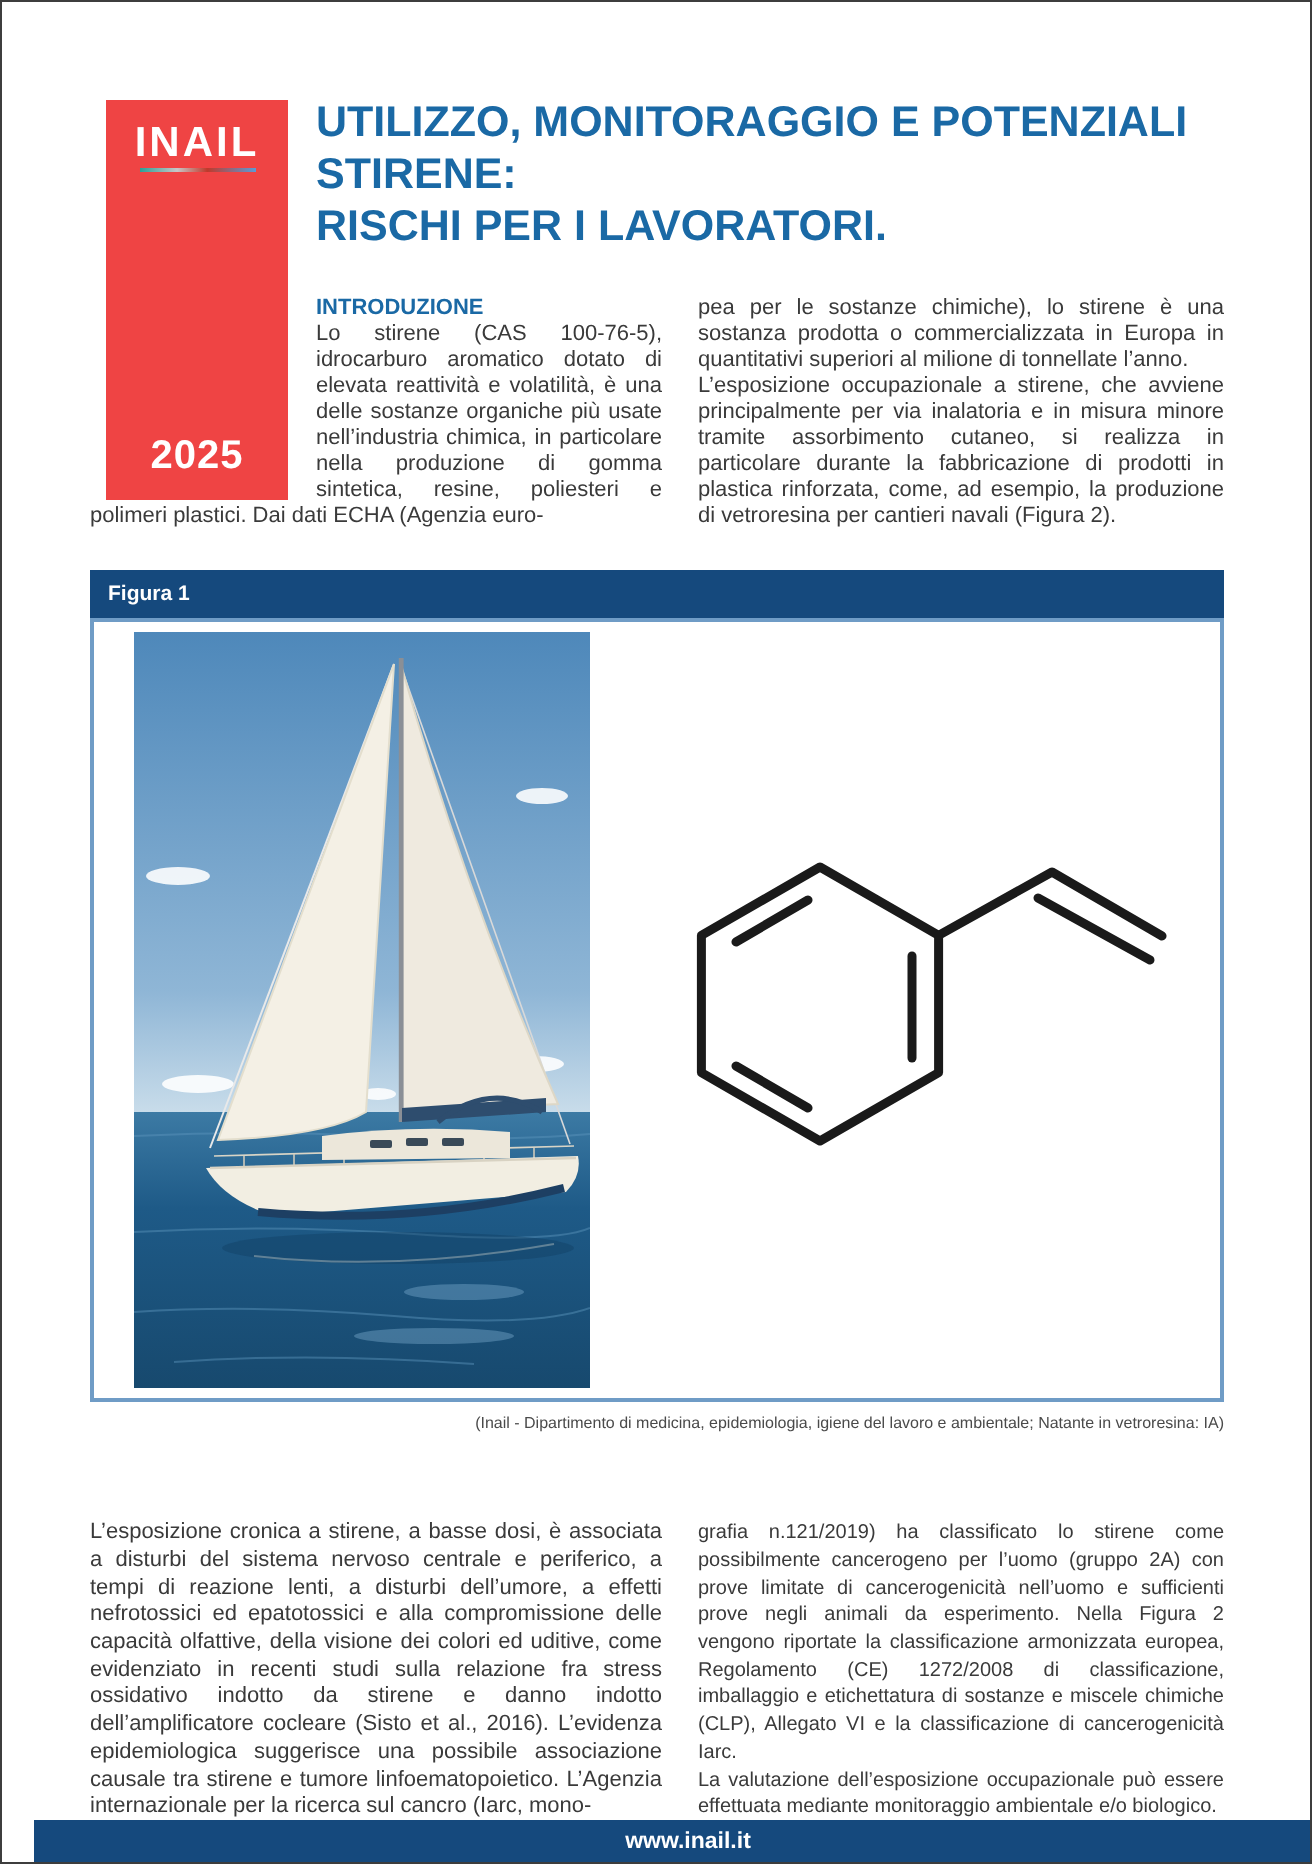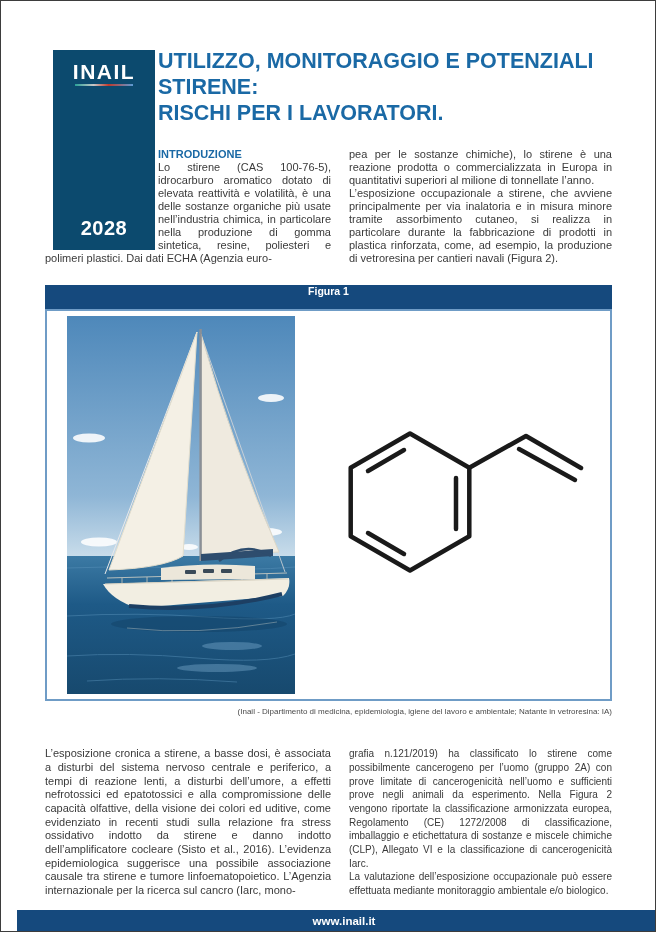--- a/index.html
+++ b/index.html
@@ -2,21 +2,21 @@
 <html lang="it"><head>
 <meta charset="utf-8">
 <style>
   html,body{margin:0;padding:0;background:#ffffff;}
   .page{
     position:relative;width:654px;height:930px;margin:0;
     border:1px solid #3d3d3d;background:#ffffff;overflow:hidden;
     font-family:"Liberation Sans","DejaVu Sans",sans-serif;color:#333;
   }
   
-  .logo-box{position:absolute;left:52px;top:49px;width:102px;height:200px;background:#0c4a6e;}
+  .logo-box{position:absolute;left:52px;top:49px;width:91px;height:200px;background:#ef4444;}
   .logo-text{
     margin-top:11px;text-align:center;color:#ffffff;font-weight:bold;
     font-size:21px;letter-spacing:1.5px;line-height:22px;
   }
   .logo-underline{width:58px;height:2px;margin:1px auto 0 auto;
     background:linear-gradient(to right,#2aa198 0%,#c7c7c7 32%,#c0392b 58%,#5b9bd5 100%);}
   .logo-year{position:absolute;bottom:10px;left:0;width:100%;text-align:center;
     color:#ffffff;font-weight:bold;font-size:20px;letter-spacing:.5px;}
   
   .title{position:absolute;left:157px;top:47px;width:470px;color:#1A69A5;
@@ -25,65 +25,65 @@
   .intro{position:absolute;left:44px;top:147px;width:567px;display:flex;align-items:center;}
   .intro-left{width:286px;font-size:11px;line-height:13px;text-align:justify;color:#3a3a3a;}
   .intro-left .wrap-spacer{float:left;width:113px;height:103px;}
   .intro-heading{color:#1A69A5;font-weight:bold;font-size:11px;line-height:13px;margin:0;}
   .intro-left p,.intro-right p{margin:0;}
   .col-divider{width:1px;background:#c4c4c4;margin:1px 9px 0 8px;}
   .intro-right{flex:1;font-size:11px;line-height:13px;text-align:justify;color:#3a3a3a;}
   
   .figura-bar{position:absolute;left:44px;top:284px;width:567px;height:24px;background:#15497D;
     display:flex;align-items:center;justify-content:space-between;box-sizing:border-box;
-    padding:0 9px;color:#ffffff;font-weight:bold;font-size:10.5px;flex-direction:column;}
+    padding:0 9px;color:#ffffff;font-weight:bold;font-size:10.5px;}
   
   .figure-box{position:absolute;left:44px;top:308px;width:567px;height:392px;
     box-sizing:border-box;border:2px solid #6f9cc6;background:#ffffff;}
   .sailboat{position:absolute;left:20px;top:5px;width:228px;height:378px;}
   .styrene{position:absolute;left:288px;top:112px;width:266px;height:166px;}
   .figure-credit{position:absolute;left:44px;top:706px;width:567px;
     font-size:8px;color:#4a4a4a;line-height:10px;text-align:right;}
   
-  .body-cols{position:absolute;left:44px;top:733px;width:567px;height:177px;display:flex;align-items:center;}
+  .body-cols{position:absolute;left:44px;top:733px;width:567px;height:177px;display:flex;align-items:flex-end;}
   .body-left{width:286px;font-size:11px;line-height:13.7px;text-align:justify;color:#3a3a3a;}
   .body-right{flex:1;font-size:10px;line-height:13.7px;text-align:justify;color:#3a3a3a;}
   .body-left p,.body-right p{margin:0;}
   
   .footer{position:absolute;left:16px;bottom:0;width:654px;height:21px;background:#15497D;
     display:flex;align-items:center;justify-content:center;margin-top:39px;}
   .footer a{color:#ffffff;font-weight:bold;font-size:11.5px;text-decoration:none;
     font-family:"Liberation Sans","DejaVu Sans",sans-serif;}
 </style>
 </head>
 <body>
 
 <div class="page">
 
   <div class="logo-box">
     <div class="logo-text">INAIL</div>
     <div class="logo-underline"></div>
-    <div class="logo-year">2028</div>
+    <div class="logo-year">2025</div>
   </div>
 
   <div class="title">
     <div>UTILIZZO, MONITORAGGIO E POTENZIALI</div>
     <div>STIRENE:</div>
     <div>RISCHI PER I LAVORATORI.</div>
   </div>
 
   <div class="intro">
     <div class="intro-left">
       <div class="wrap-spacer"></div>
       <div class="intro-heading">INTRODUZIONE</div>
       <p>Lo stirene (CAS 100-76-5), idrocarburo aromatico dotato di elevata reattività e volatilità, è una delle sostanze organiche più usate nell’industria chimica, in particolare nella produzione di gomma sintetica, resine, poliesteri e polimeri plastici. Dai dati ECHA (Agenzia euro-</p>
     </div>
     <div class="col-divider"></div>
     <div class="intro-right">
-      <p>pea per le sostanze chimiche), lo stirene è una reazione prodotta o commercializzata in Europa in quantitativi superiori al milione di tonnellate l’anno.</p>
+      <p>pea per le sostanze chimiche), lo stirene è una sostanza prodotta o commercializzata in Europa in quantitativi superiori al milione di tonnellate l’anno.</p>
       <p>L’esposizione occupazionale a stirene, che avviene principalmente per via inalatoria e in misura minore tramite assorbimento cutaneo, si realizza in particolare durante la fabbricazione di prodotti in plastica rinforzata, come, ad esempio, la produzione di vetroresina per cantieri navali (Figura 2).</p>
     </div>
   </div>
 
   <div class="figura-bar">
     <span>Figura 1</span>
   </div>
 
   <div class="figure-box">
 

